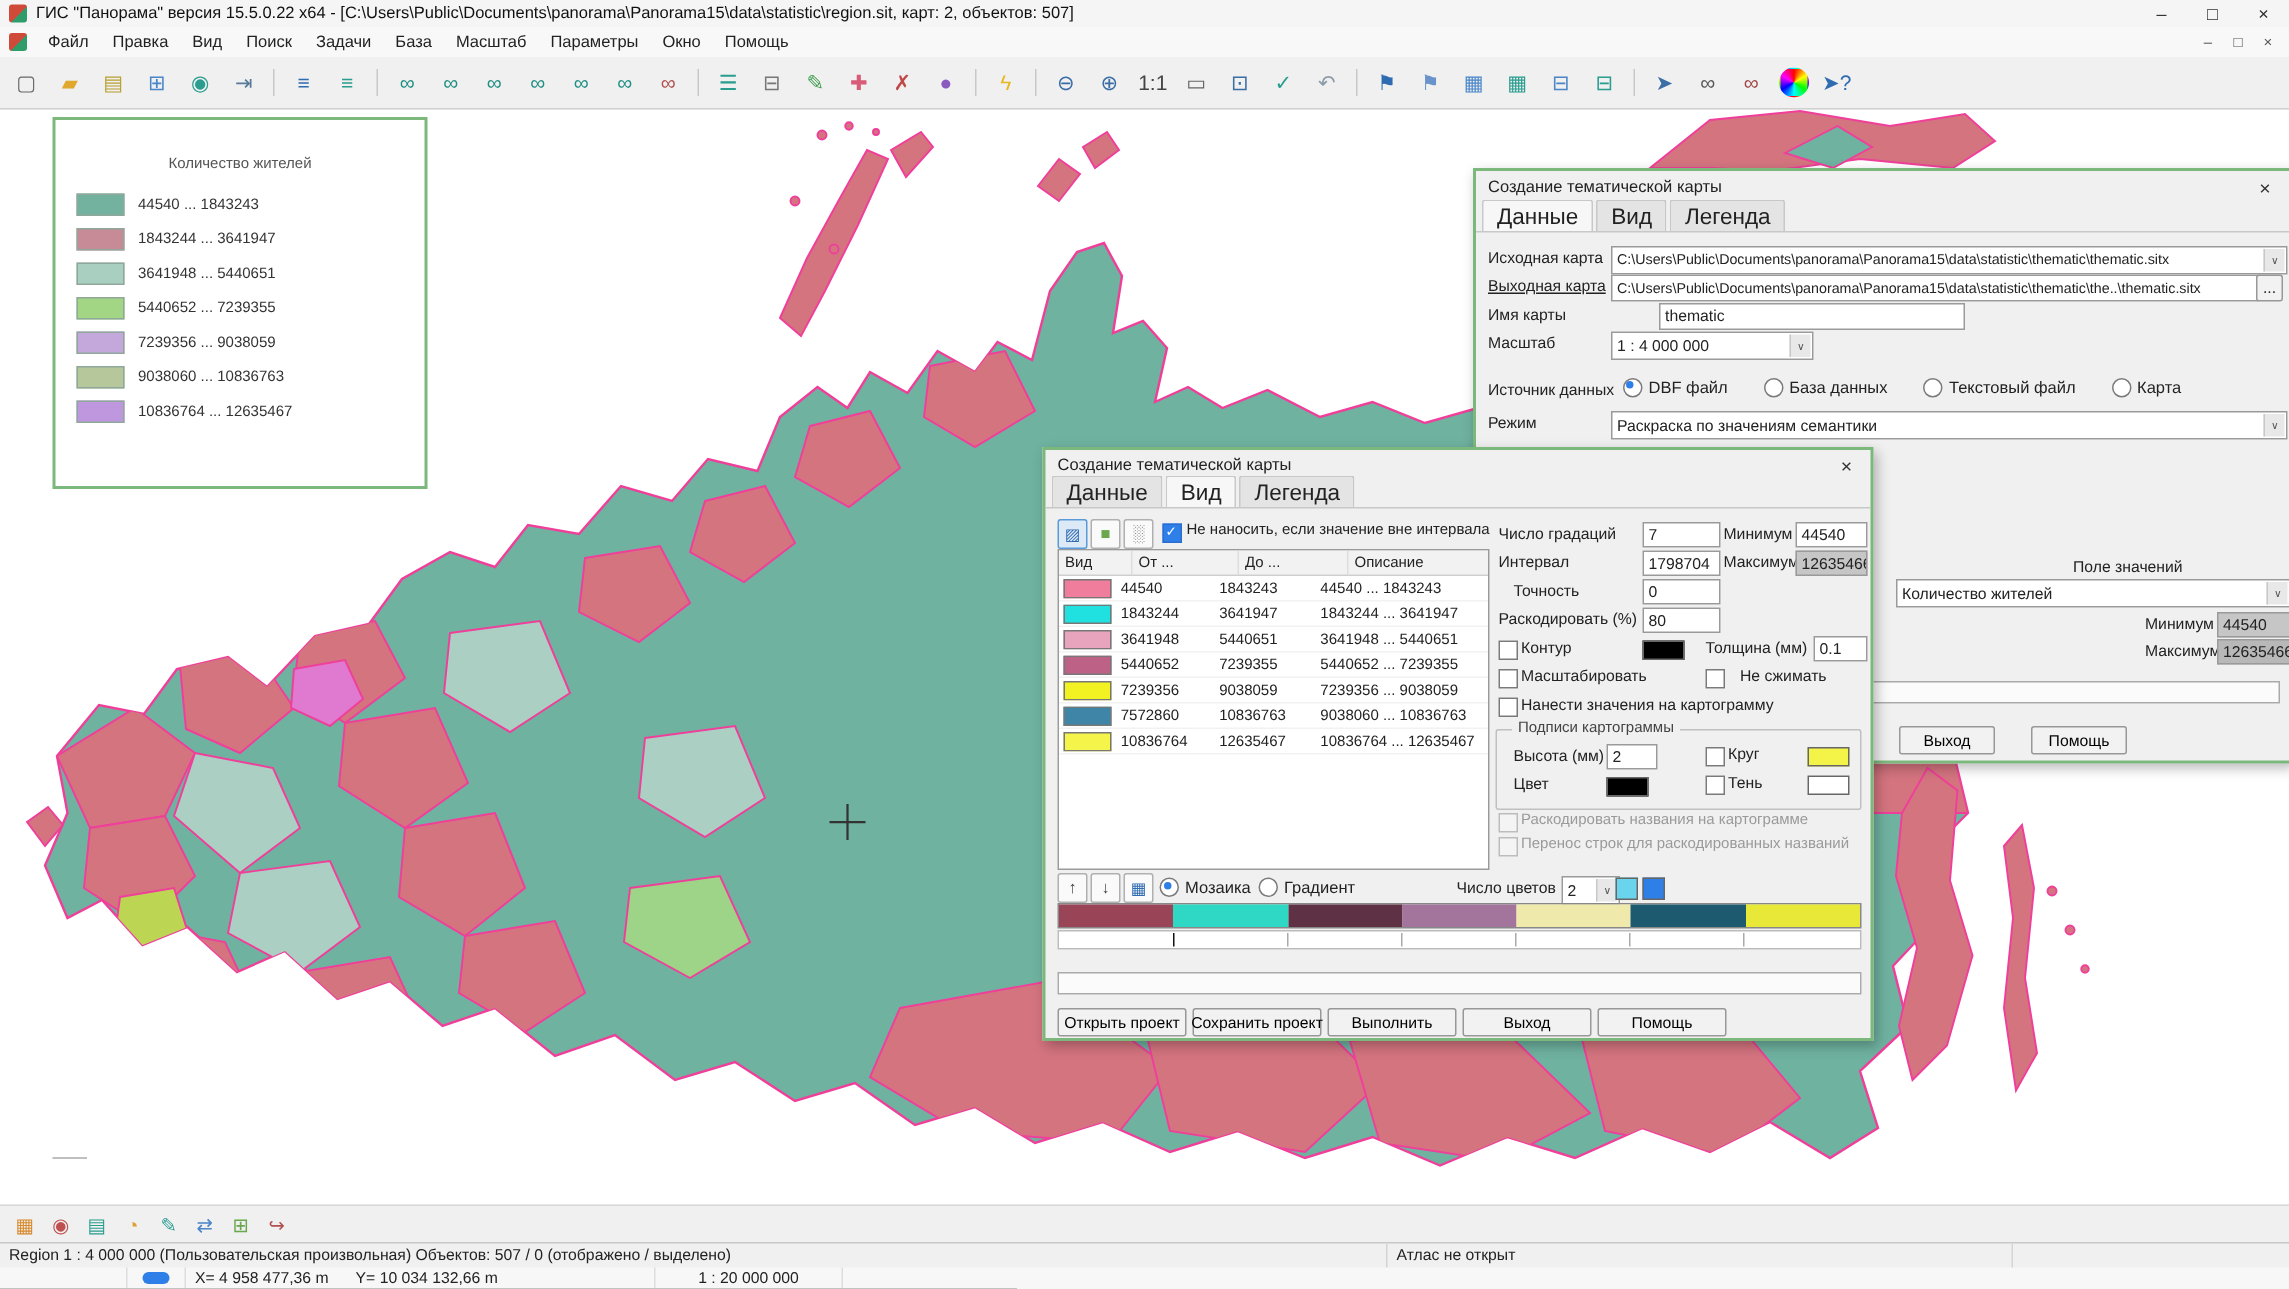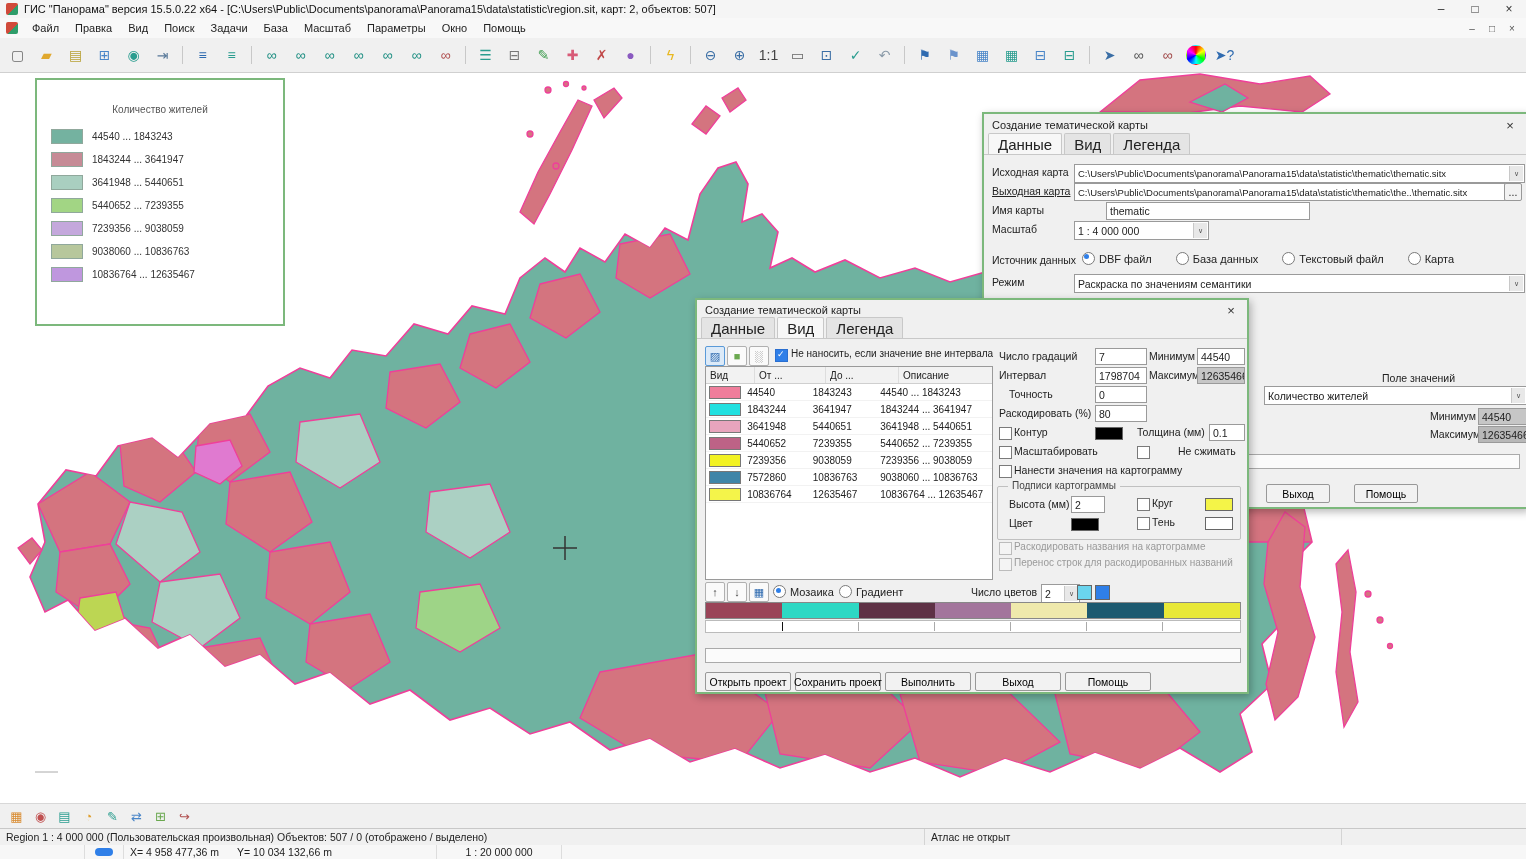--- a/index.html
+++ b/index.html
@@ -470,21 +470,21 @@
       <span class="lbl" style="left:317px;top:86px;" data-name="contour-label">Контур</span>
       <span class="clrbox" style="left:398px;top:87px;width:26px;height:11px;background:#000;" data-name="contour-color-box"></span>
       <span class="lbl" style="left:440px;top:86px;" data-name="thickness-label">Толщина (мм)</span>
       <div class="minp" style="left:512px;top:84px;width:28px;" data-name="thickness-input">
           <span>0.1</span>
         </div>
 
       <span class="cb" style="left:302px;top:106px;" data-name="scalable-checkbox"></span>
       <span class="lbl" style="left:317px;top:105px;" data-name="scalable-label">Масштабировать</span>
       <span class="cb" style="left:440px;top:106px;" data-name="no-compress-checkbox"></span>
-      <span class="lbl" style="left:481px;top:105px;" data-name="no-compress-label">Не сжимать</span>
+      <span class="lbl" style="left:463px;top:105px;" data-name="no-compress-label">Не сжимать</span>
 
       <span class="cb" style="left:302px;top:125px;" data-name="apply-values-checkbox"></span>
       <span class="lbl" style="left:317px;top:124px;" data-name="apply-values-label">Нанести значения на картограмму</span>
 
       <div class="grp" style="left:300px;top:146px;width:242px;height:52px;" data-name="labels-groupbox">
         <span class="grp-legend" data-name="labels-group-title">Подписи картограммы</span>
       </div>
       <span class="lbl" style="left:312px;top:158px;" data-name="height-label">Высота (мм)</span>
       <div class="minp" style="left:374px;top:156px;width:26px;" data-name="height-input">
           <span>2</span>

